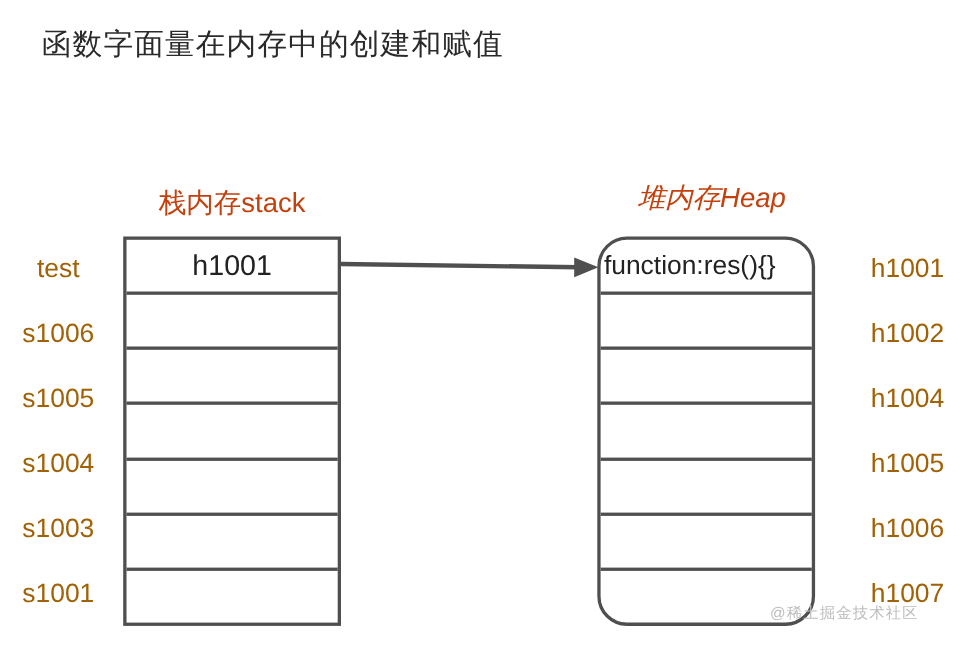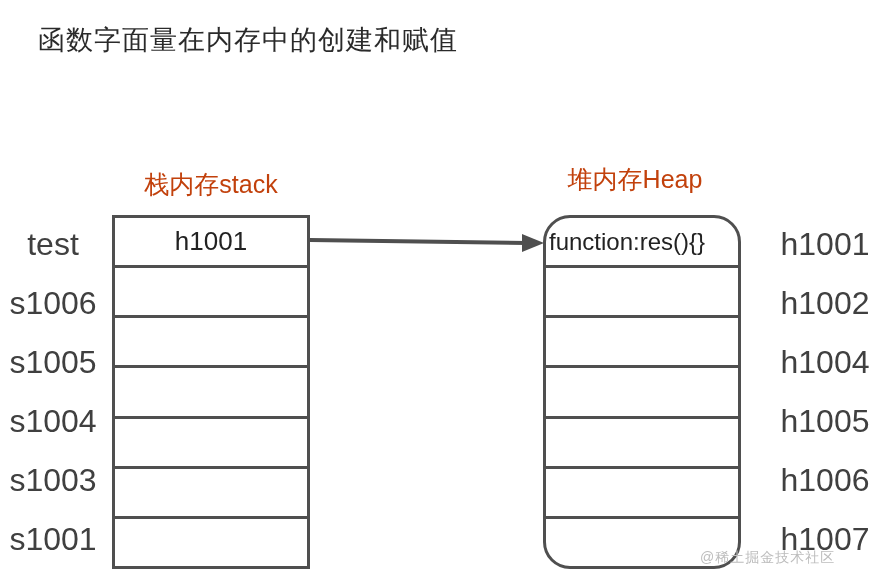--- a/index.html
+++ b/index.html
@@ -24,21 +24,21 @@
   }
   .col-header {
     position: absolute;
     width: 198px;
     text-align: center;
     font-size: 25px;
     color: #c2410c;
     white-space: nowrap;
   }
   .stack-header { left: 112px; top: 168px; }
-  .heap-header  { left: 536px; top: 163px; }
+  .heap-header  { left: 548px; top: 163px; font-style: italic; }
 
   .mem-box {
     position: absolute;
     top: 215px;
     width: 198px;
     height: 354px;
     border: 3px solid #4f4f4f;
     background: #ffffff;
     display: flex;
     flex-direction: column;
@@ -69,22 +69,22 @@
     top: 215px;
     height: 354px;
     display: flex;
     flex-direction: column;
   }
   .label-col .lbl {
     flex: 1;
     display: flex;
     align-items: center;
     justify-content: center;
-    font-size: 32px;
-    color: #404040;
+    font-size: 24px;
+    color: #a16207;
     white-space: nowrap;
     text-align: center;
   }
   .left-labels  { left: 0px;   width: 106px; }
   .right-labels { left: 768px; width: 114px; }
 
   .arrow-svg {
     position: absolute;
     left: 310px;
     top: 228px;

